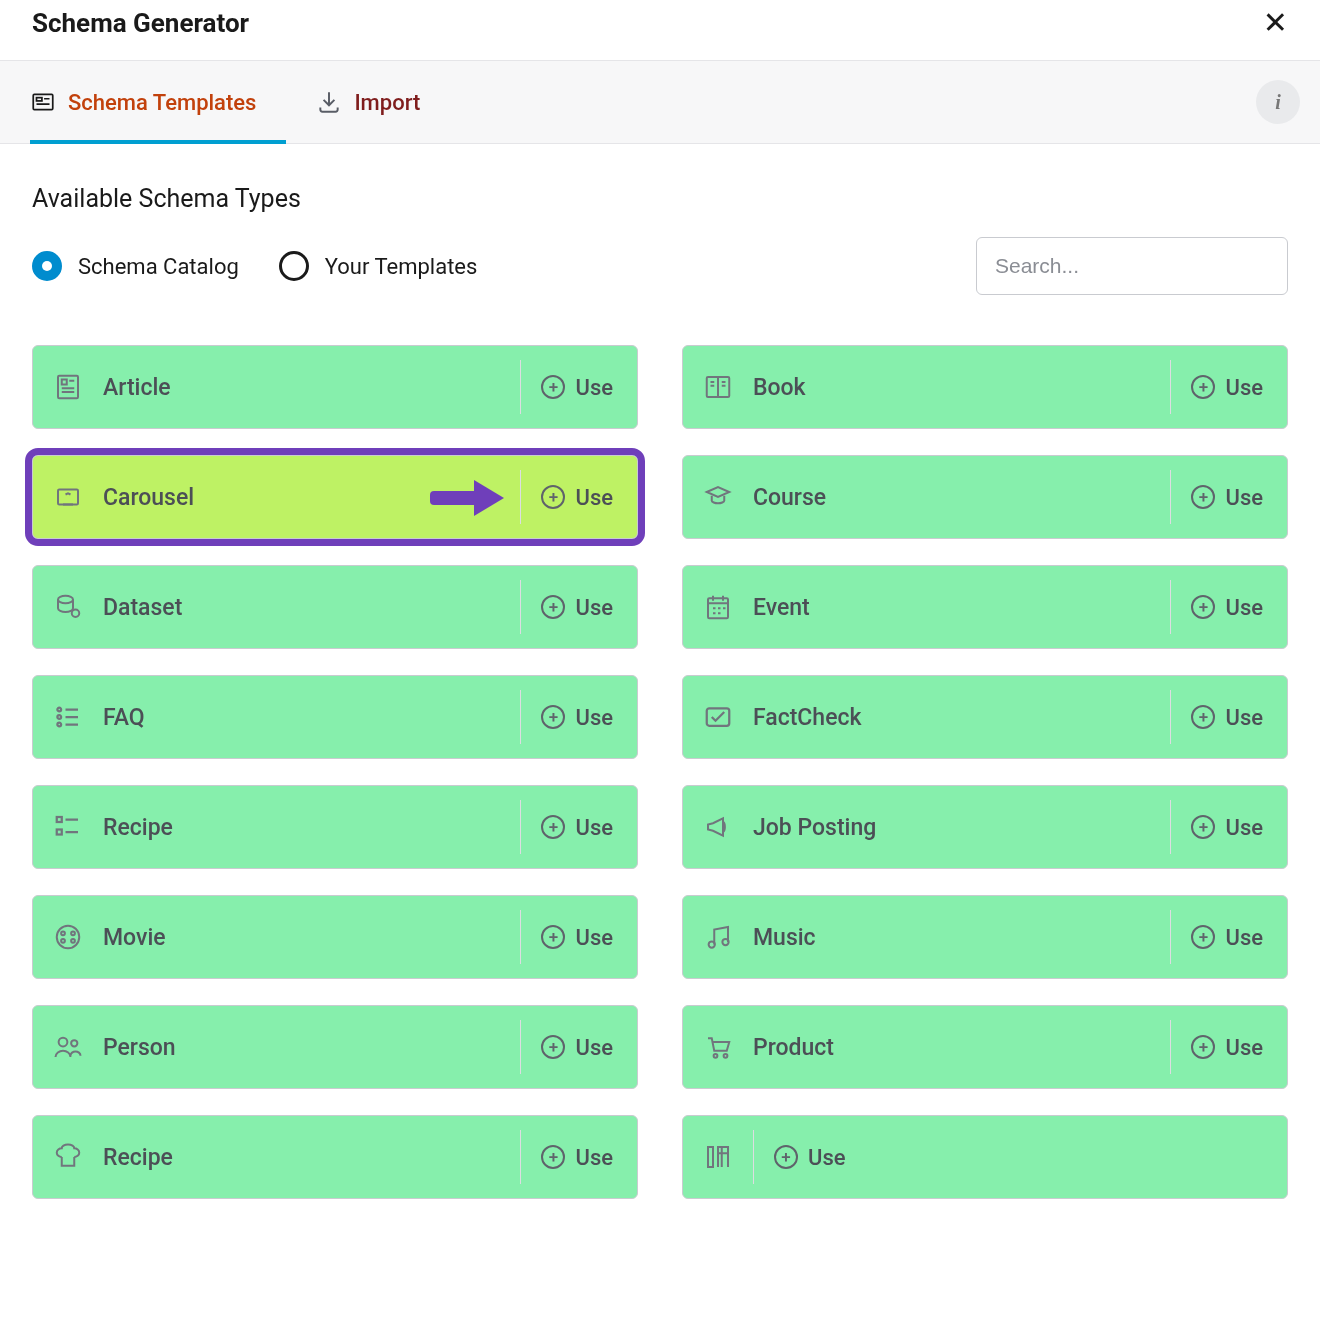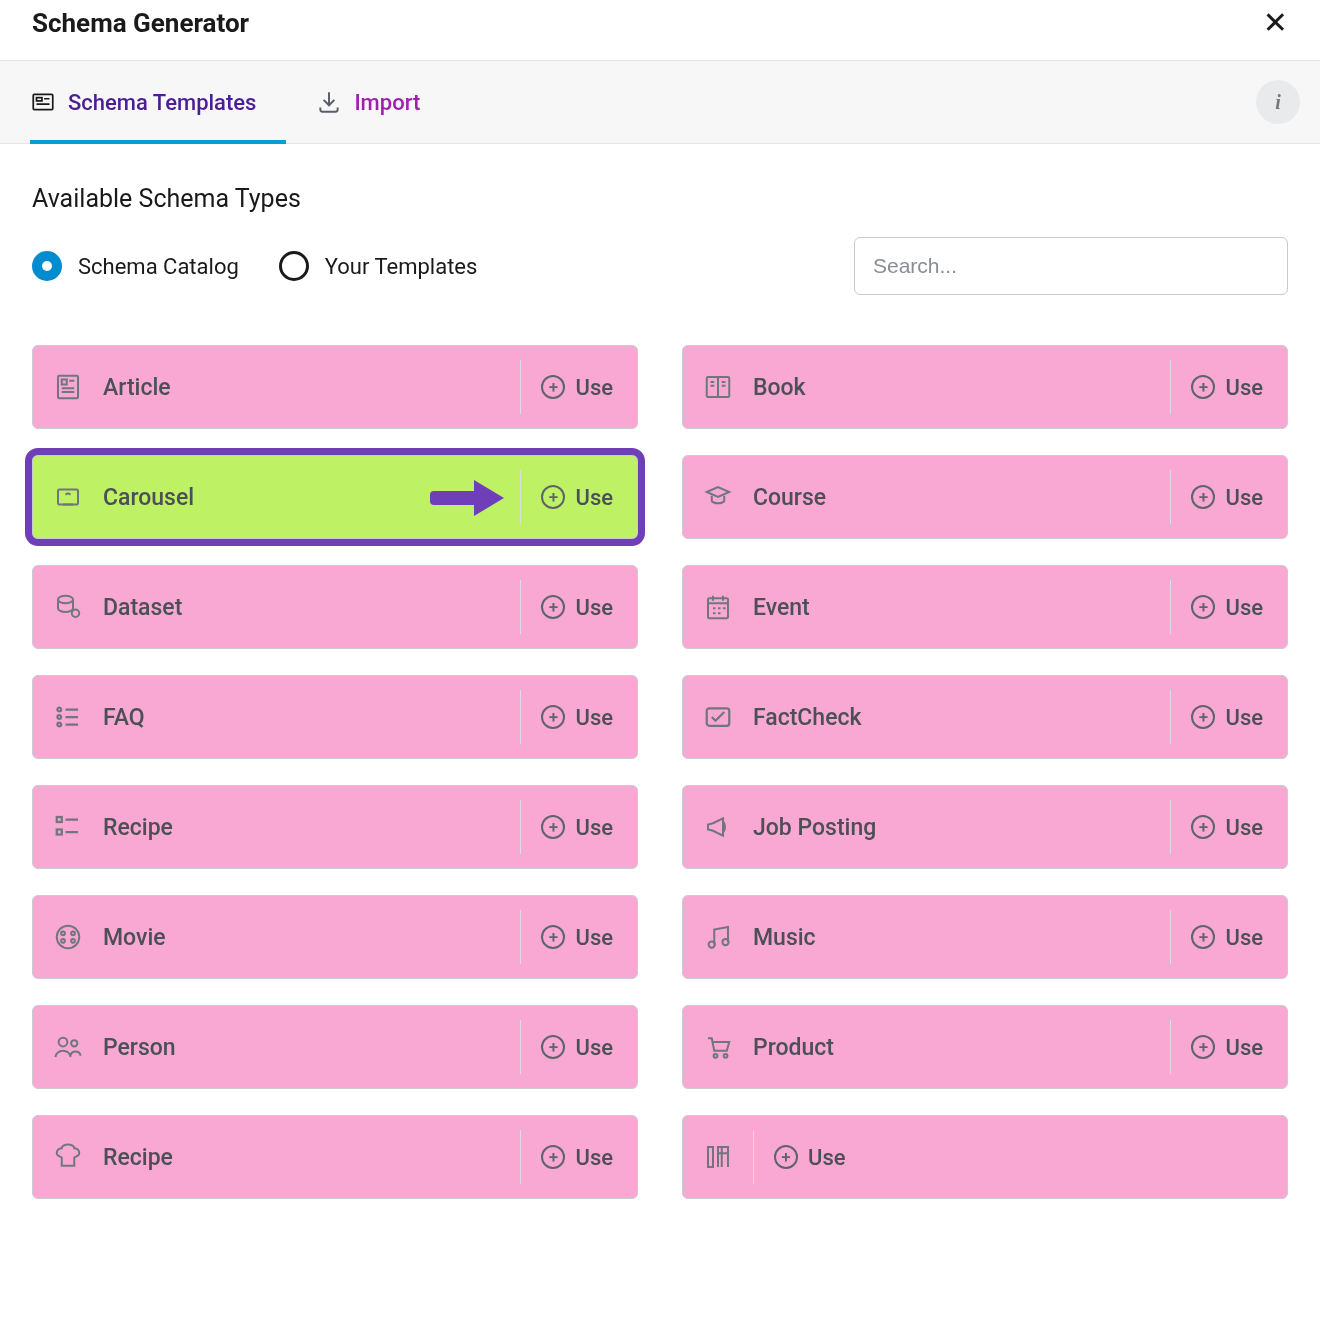--- a/index.html
+++ b/index.html
@@ -36,27 +36,27 @@
     border-top: 1px solid #e5e5e8;
     border-bottom: 1px solid #e5e5e8;
     padding: 0 20px 0 0;
     position: relative;
   }
   .tab {
     display: flex;
     align-items: center;
     gap: 12px;
     padding: 28px 30px;
-    color: #a21caf;
+    color: #7f1d1d;
     font-size: 22px;
     font-weight: 500;
     cursor: pointer;
   }
   .tab.active {
-    color: #4c1d95;
+    color: #c2410c;
     position: relative;
   }
   .tab.active::after {
     content: "";
     position: absolute;
     left: 30px; right: 0; bottom: -1px;
     height: 4px;
     background: #009fd1;
   }
   .tab .ticon { width: 26px; height: 26px; display:flex; align-items:center; justify-content:center; color:#595d66;}
@@ -107,21 +107,21 @@
     width: 10px; height: 10px;
     background: #fff;
     border-radius: 50%;
   }
   .radio-label {
     font-size: 22px;
     color: #1a1a1a;
   }
   .search-box {
     margin-left: auto;
-    width: 434px;
+    width: 312px;
     border-radius: 12px;
   }
   .search-box input {
     width: 100%;
     height: 58px;
     border: 1px solid #c9cbd0;
     border-radius: 6px;
     padding: 0 18px;
     font-size: 21px;
     color: #333;
@@ -131,21 +131,21 @@
   .grid {
     display: grid;
     grid-template-columns: 1fr 1fr;
     gap: 26px 44px;
   }
   .card {
     display: flex;
     align-items: center;
     border: 1px solid #c9cbd0;
     border-radius: 6px;
-    background: #f9a8d4;
+    background: #86efac;
     height: 84px;
     overflow: hidden;
     cursor: pointer;
   }
   .card.highlighted {
     outline: 7px solid #6f3fba;
     background: #bef264;
     border-color: #c9cbd0;
   }
   .card-icon {

